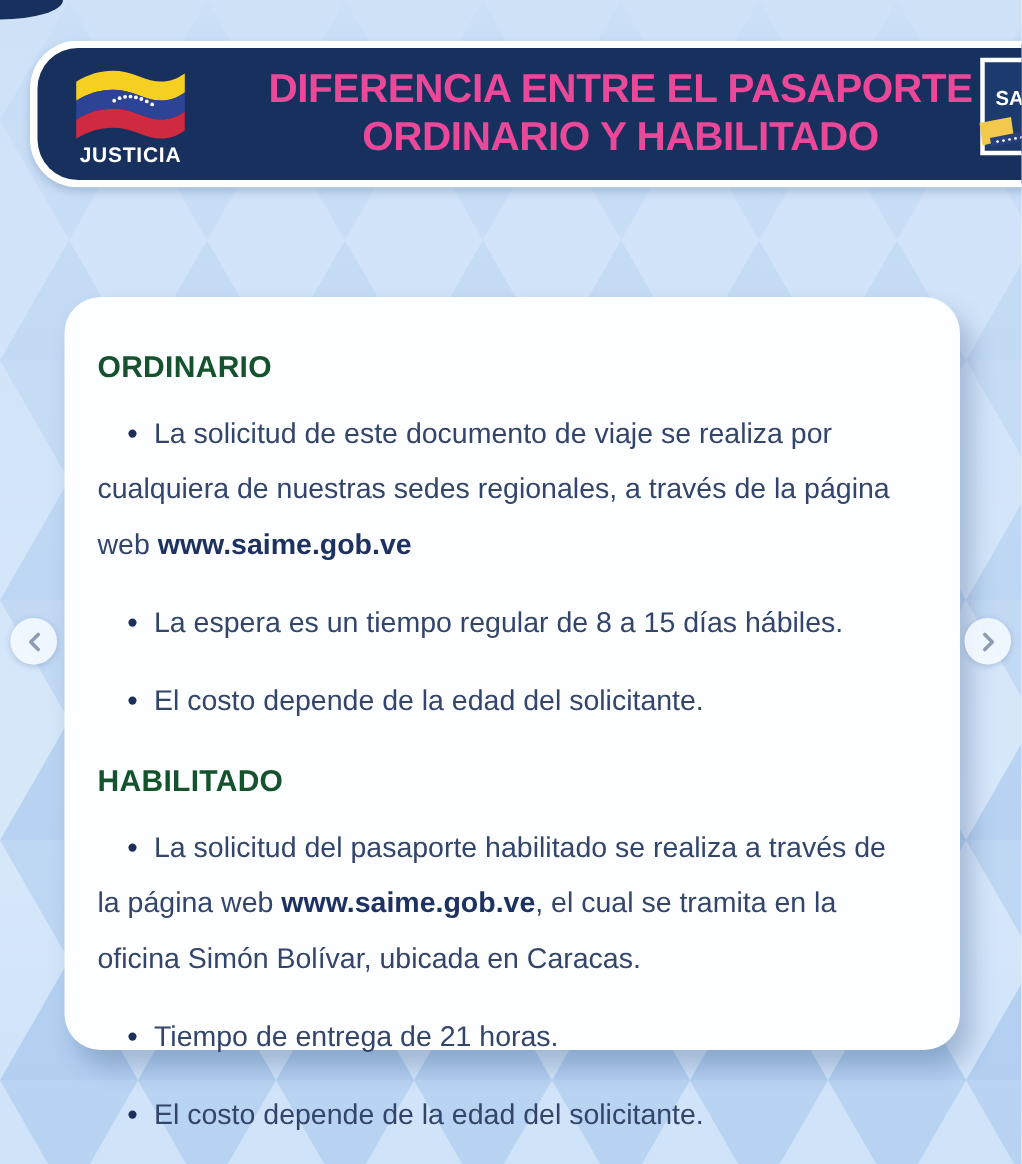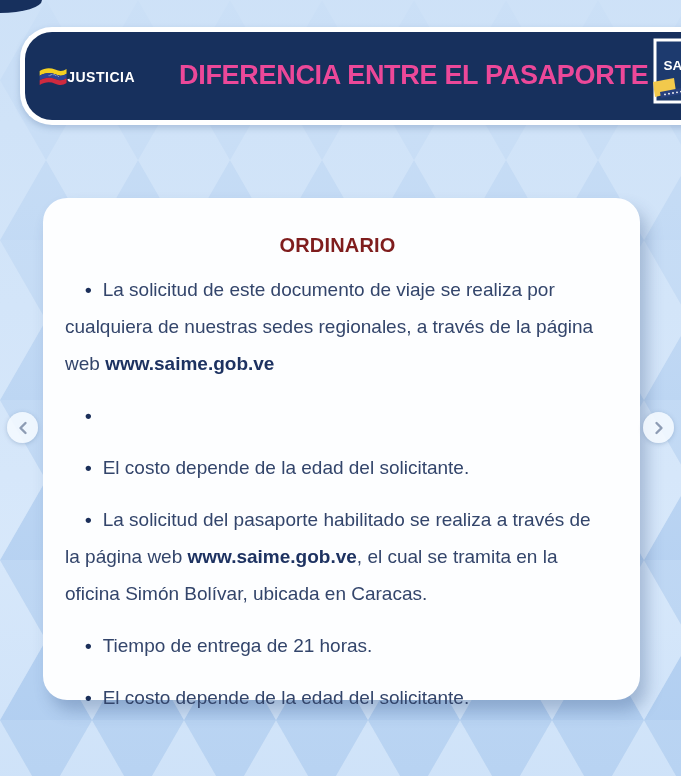--- a/index.html
+++ b/index.html
@@ -25,42 +25,42 @@
   }
   
   .header-bar{
     position:absolute;top:27px;left:20px;right:-8px;height:88px;z-index:4;
     background:#17305d;border:5px solid #ffffff;border-right:none;
     border-radius:32px 0 0 32px;
     display:flex;align-items:center;
     box-shadow:0 3px 6px rgba(60,90,140,0.25);
   }
   .brand-left{
-    width:96px;margin-left:14px;display:flex;align-items:center;
+    width:96px;margin-left:14px;display:flex;flex-direction:column;align-items:center;
     flex:0 0 auto;
   }
   .brand-left svg{display:block;}
   .justicia-label{
     color:#ffffff;font-weight:bold;font-size:14px;letter-spacing:0.5px;margin-top:1px;
   }
   .header-title{
     flex:1 1 auto;text-align:center;color:#ec4899;font-weight:bold;
     font-size:27px;line-height:1.18;letter-spacing:-0.3px;
     padding:0 4px;white-space:nowrap;margin-left:40px;
   }
   .saime-logo{flex:0 0 auto;margin-right:10px;}
   
   .card{
     position:absolute;left:43px;top:198px;width:597px;height:502px;z-index:5;
     background:#fdfeff;border-radius:24px;
     box-shadow:7px 11px 16px rgba(45,75,125,0.30);
     box-sizing:border-box;padding:36px 30px 0 22px;
   }
   .section-heading{
-    font-weight:bold;font-size:20px;color:#7f1d1d;margin:0 0 14px 0;letter-spacing:0.2px;text-align:center;
+    font-weight:bold;font-size:20px;color:#14532d;margin:0 0 14px 0;letter-spacing:0.2px;
   }
   .section-heading.second{margin-top:24px;}
   .bullet-para{
     font-size:19px;line-height:37px;color:#33456b;margin:0 0 15px 0;
     text-indent:20px;
   }
   .bullet-para .bullet{
     color:#1b2f5a;margin-right:11px;font-size:19px;
   }
   .bullet-para .bullet::before{content:"\2022";font-weight:bold;}
@@ -114,20 +114,21 @@
           <circle cx="50" cy="25.8" r="1.4"></circle>
         <circle cx="54" cy="27.6" r="1.4"></circle>
           <circle cx="58" cy="29.8" r="1.4"></circle>
       </g>
     </svg>
     <div class="justicia-label">JUSTICIA</div>
   </div>
 
   <div class="header-title">
     <div>DIFERENCIA ENTRE EL PASAPORTE</div>
+    <div>ORDINARIO Y HABILITADO</div>
   </div>
 
   <div class="saime-logo">
     <svg width="66" height="72" viewBox="0 0 66 72">
       <rect x="3" y="2" width="60" height="62" fill="#1d3a6e" stroke="#ffffff" stroke-width="3"></rect>
       <text x="33" y="32" text-anchor="middle" fill="#ffffff" font-family="Liberation Sans, sans-serif" font-size="13.5" font-weight="bold">SAIME</text>
       <polygon points="1,44 22,40 24,54 3,59" fill="#f2c94c"></polygon>
       <polygon points="8,54 44,47 45,53 9,60" fill="#27407e"></polygon>
       <polygon points="44,47 62,49 62,57 45,53" fill="#c8212f"></polygon>
       <g fill="#ffffff">
@@ -145,27 +146,28 @@
 
 <div class="card">
 
   <div class="section-heading">ORDINARIO</div>
 
   <p class="bullet-para">
     <span class="bullet"></span><span>La solicitud de este documento de viaje se realiza por cualquiera de nuestras sedes regionales, a través de la página web </span><b>www.saime.gob.ve</b><span></span>
   </p>
 
   <p class="bullet-para">
-    <span class="bullet"></span>
+    <span class="bullet"></span><span>La espera es un tiempo regular de 8 a 15 días hábiles.</span>
   </p>
 
   <p class="bullet-para">
     <span class="bullet"></span><span>El costo depende de la edad del solicitante.</span>
   </p>
 
+  <div class="section-heading second">HABILITADO</div>
 
   <p class="bullet-para">
     <span class="bullet"></span><span>La solicitud del pasaporte habilitado se realiza a través de la página web </span><b>www.saime.gob.ve</b><span>, el cual se tramita en la oficina Simón Bolívar, ubicada en Caracas.</span>
   </p>
 
   <p class="bullet-para">
     <span class="bullet"></span><span>Tiempo de entrega de 21 horas.</span>
   </p>
 
   <p class="bullet-para">

